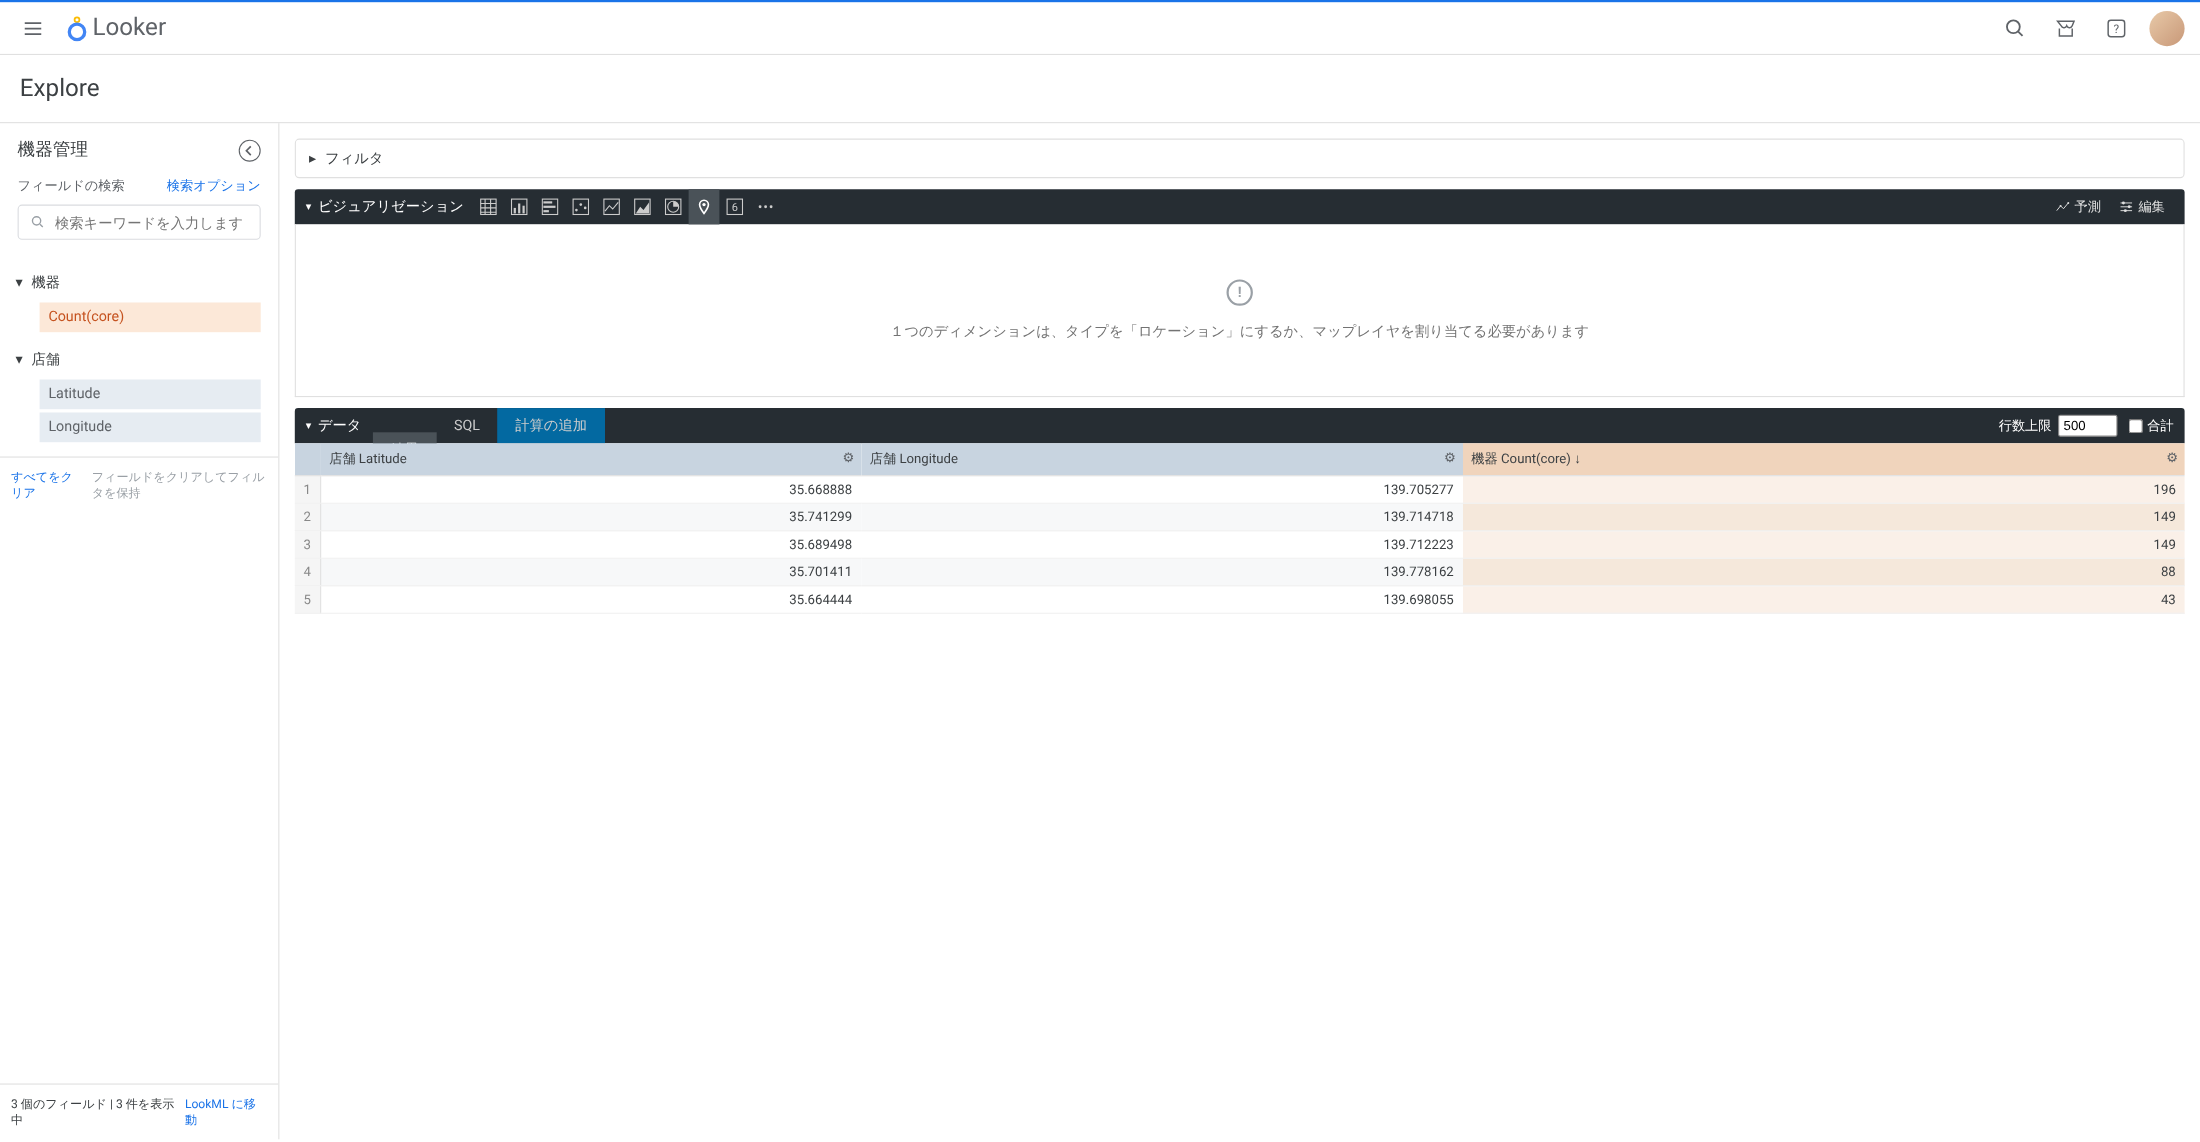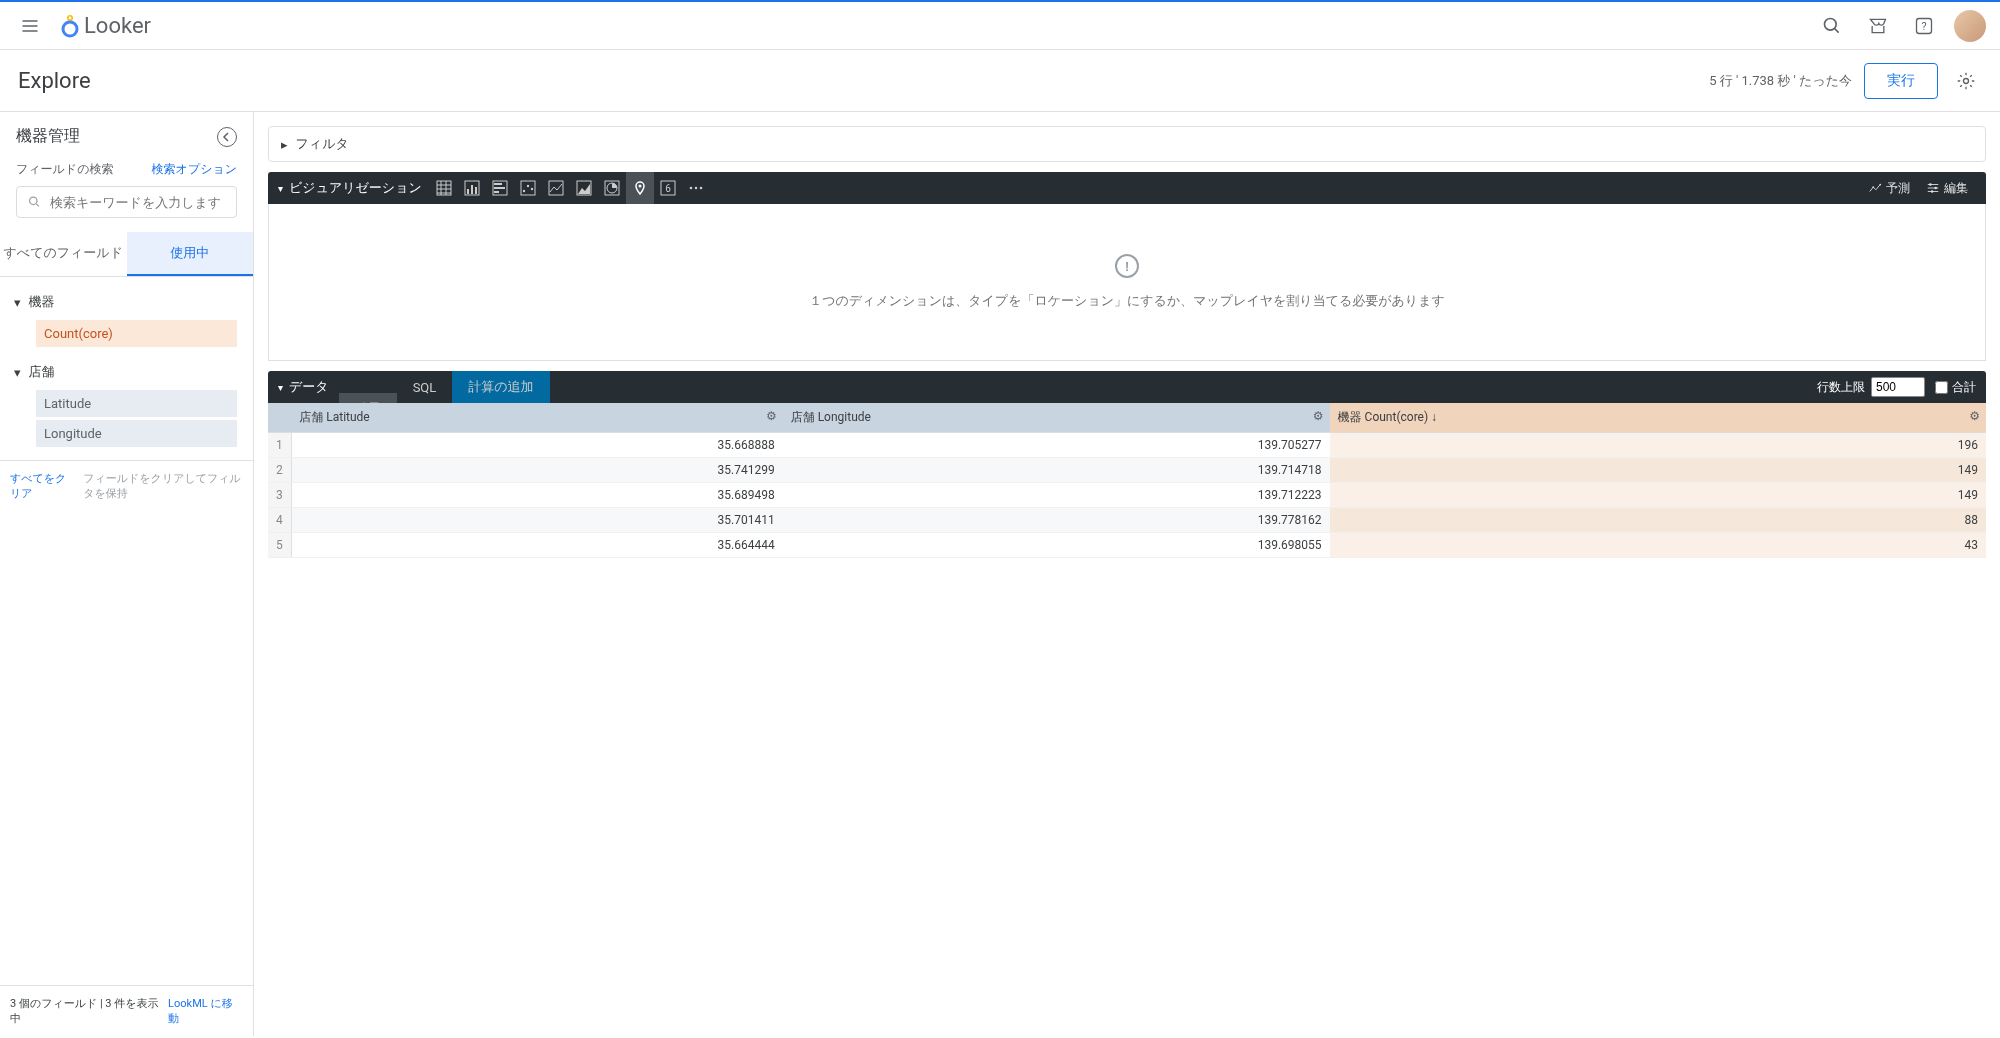--- a/index.html
+++ b/index.html
@@ -102,30 +102,20 @@
         <rect x="3" y="3" width="18" height="18" rx="3" fill="none" stroke="#5f6368" stroke-width="1.6"></rect>
         <text x="12" y="17" text-anchor="middle" font-size="13" fill="#5f6368">?</text>
       </svg>
   </div>
   <div class="avatar"></div>
 </div>
 
 <div class="subheader">
   <div class="page-title">Explore</div>
   <div class="topbar-spacer"></div>
-  <div class="subheader-right">
-    <span class="status-text">5 行 ' 1.738 秒 ' たった今</span>
-    <button class="run-btn">実行</button>
-    <div class="icon-btn">
-      <svg width="20" height="20" viewBox="0 0 24 24">
-          <circle cx="12" cy="12" r="3" fill="none" stroke="#5f6368" stroke-width="1.6"></circle>
-          <path d="M12 2v3M12 19v3M2 12h3M19 12h3M5 5l2 2M17 17l2 2M19 5l-2 2M7 17l-2 2" stroke="#5f6368" stroke-width="1.6"></path>
-        </svg>
-    </div>
-  </div>
 </div>
 
 <div class="main">
 
   <div class="sidebar">
     <div class="sidebar-header">
       <span class="sidebar-title">機器管理</span>
       <span class="circle-icon">
         <svg width="10" height="10" viewBox="0 0 10 10">
             <path d="M6 1L2 5l4 4" fill="none" stroke="#5f6368" stroke-width="1.5"></path>
@@ -137,24 +127,20 @@
         <span class="search-label">フィールドの検索</span>
         <span class="search-link">検索オプション</span>
       </div>
       <div class="search-input-wrap">
         <svg width="16" height="16" viewBox="0 0 24 24">
             <circle cx="10" cy="10" r="6" fill="none" stroke="#9aa0a6" stroke-width="2"></circle>
             <path d="M15 15l4 4" stroke="#9aa0a6" stroke-width="2"></path>
           </svg>
         <input class="search-input" placeholder="検索キーワードを入力します" style="">
       </div>
-    </div>
-    <div class="tabs">
-      <div class="tab">すべてのフィールド</div>
-      <div class="tab active">使用中</div>
     </div>
     <div class="field-section">
       <div class="section-hdr">
         <span>▾</span>
         <span>機器</span>
       </div>
       <div class="field-item measure">Count(core)</div>
       <div class="section-hdr" style="margin-top:10px;">
         <span>▾</span>
         <span>店舗</span>

